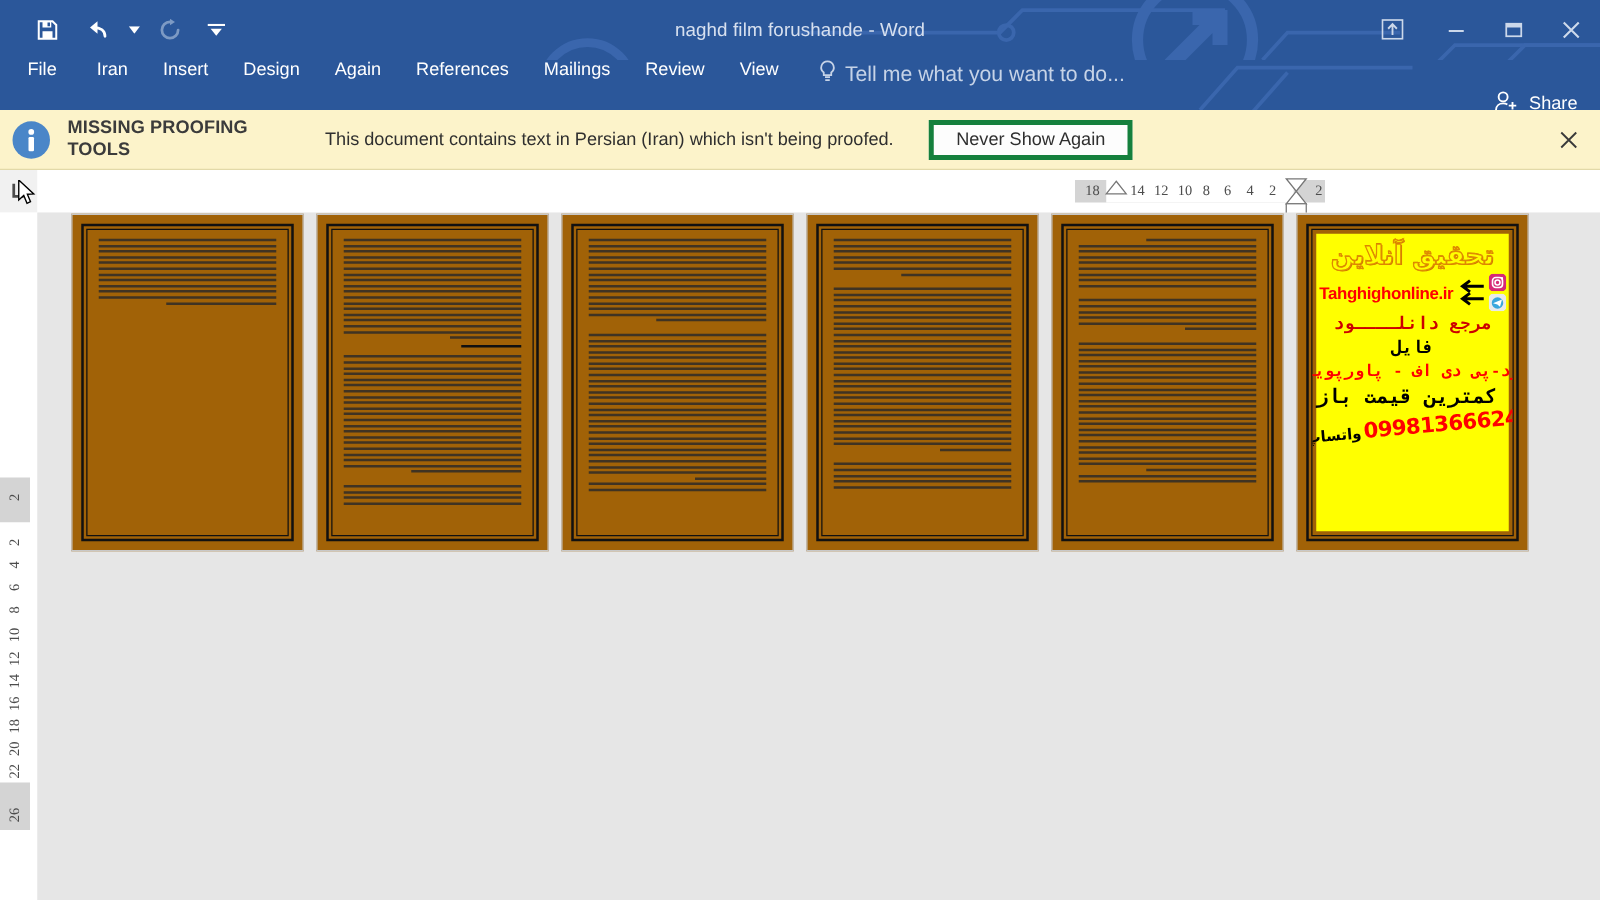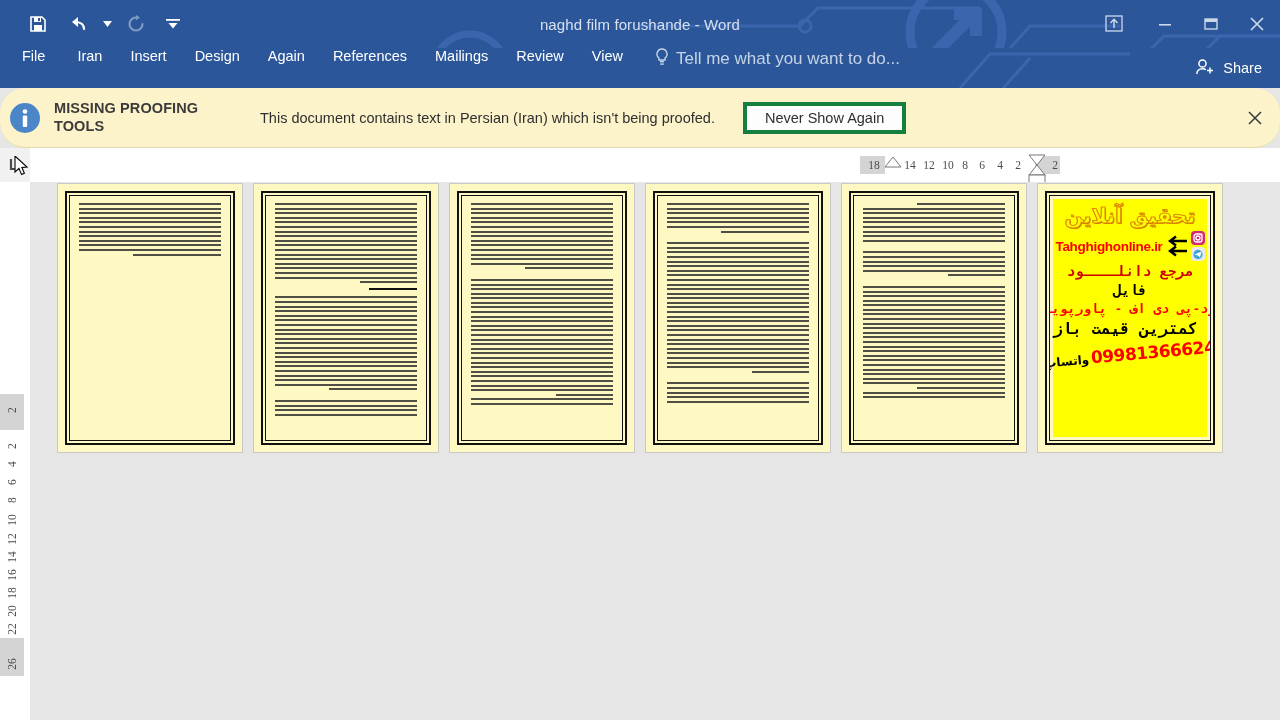--- a/index.html
+++ b/index.html
@@ -67,33 +67,33 @@
     color: #ffffff; font-size: 14.5px;
     white-space: nowrap;
   }
   .tab.file { padding: 0 18px 0 22px; }
   .tellme {
     display: flex; align-items: center; gap: 7px;
     margin-left: 18px; z-index: 3;
   }
   .tellme-text { color: #c6d3e7; font-size: 17px; font-style: normal; }
   .share {
-    position: absolute; right: 0; top: 0; height: 40px;
+    position: absolute; right: 0; top: 15px; height: 40px;
     display: flex; align-items: center; gap: 8px;
     padding: 0 18px 0 14px;
     color: #ffffff; font-size: 14.5px; z-index: 3;
   }
 
   
   .msgbar {
     position: relative;
-    height: 60px;
+    height: 48px;
     background: #fcf3ca;
     border-bottom: 1px solid #e2d9a8;
-    display: flex; align-items: center; border-radius: 25px;
+    display: flex; align-items: center;
   }
   .msg-icon {
     margin-left: 8px; margin-right: 12px;
     width: 34px; height: 34px; flex: 0 0 34px;
   }
   .msg-title {
     color: #3b3b3b; font-size: 14.5px; font-weight: 600;
     line-height: 1.22; width: 180px; letter-spacing: .1px;
   }
   .msg-body {
@@ -180,21 +180,21 @@
     overflow: hidden;
   }
 
   
   .pages {
     position: absolute; left: 27px; top: 1px;
     display: flex; gap: 10px;
   }
   .page-wrap {
     width: 186px; height: 270px;
-    background: #fef9c3;
+    background: #a16207;
     border: 1px solid #c8c8c8;
     padding: 7px;
     position: relative;
     box-shadow: 0 0 0 0 rgba(0,0,0,0);
   }
   .page-frame {
     width: 100%; height: 100%;
     border: 2px solid #111;
     padding: 2px;
   }

